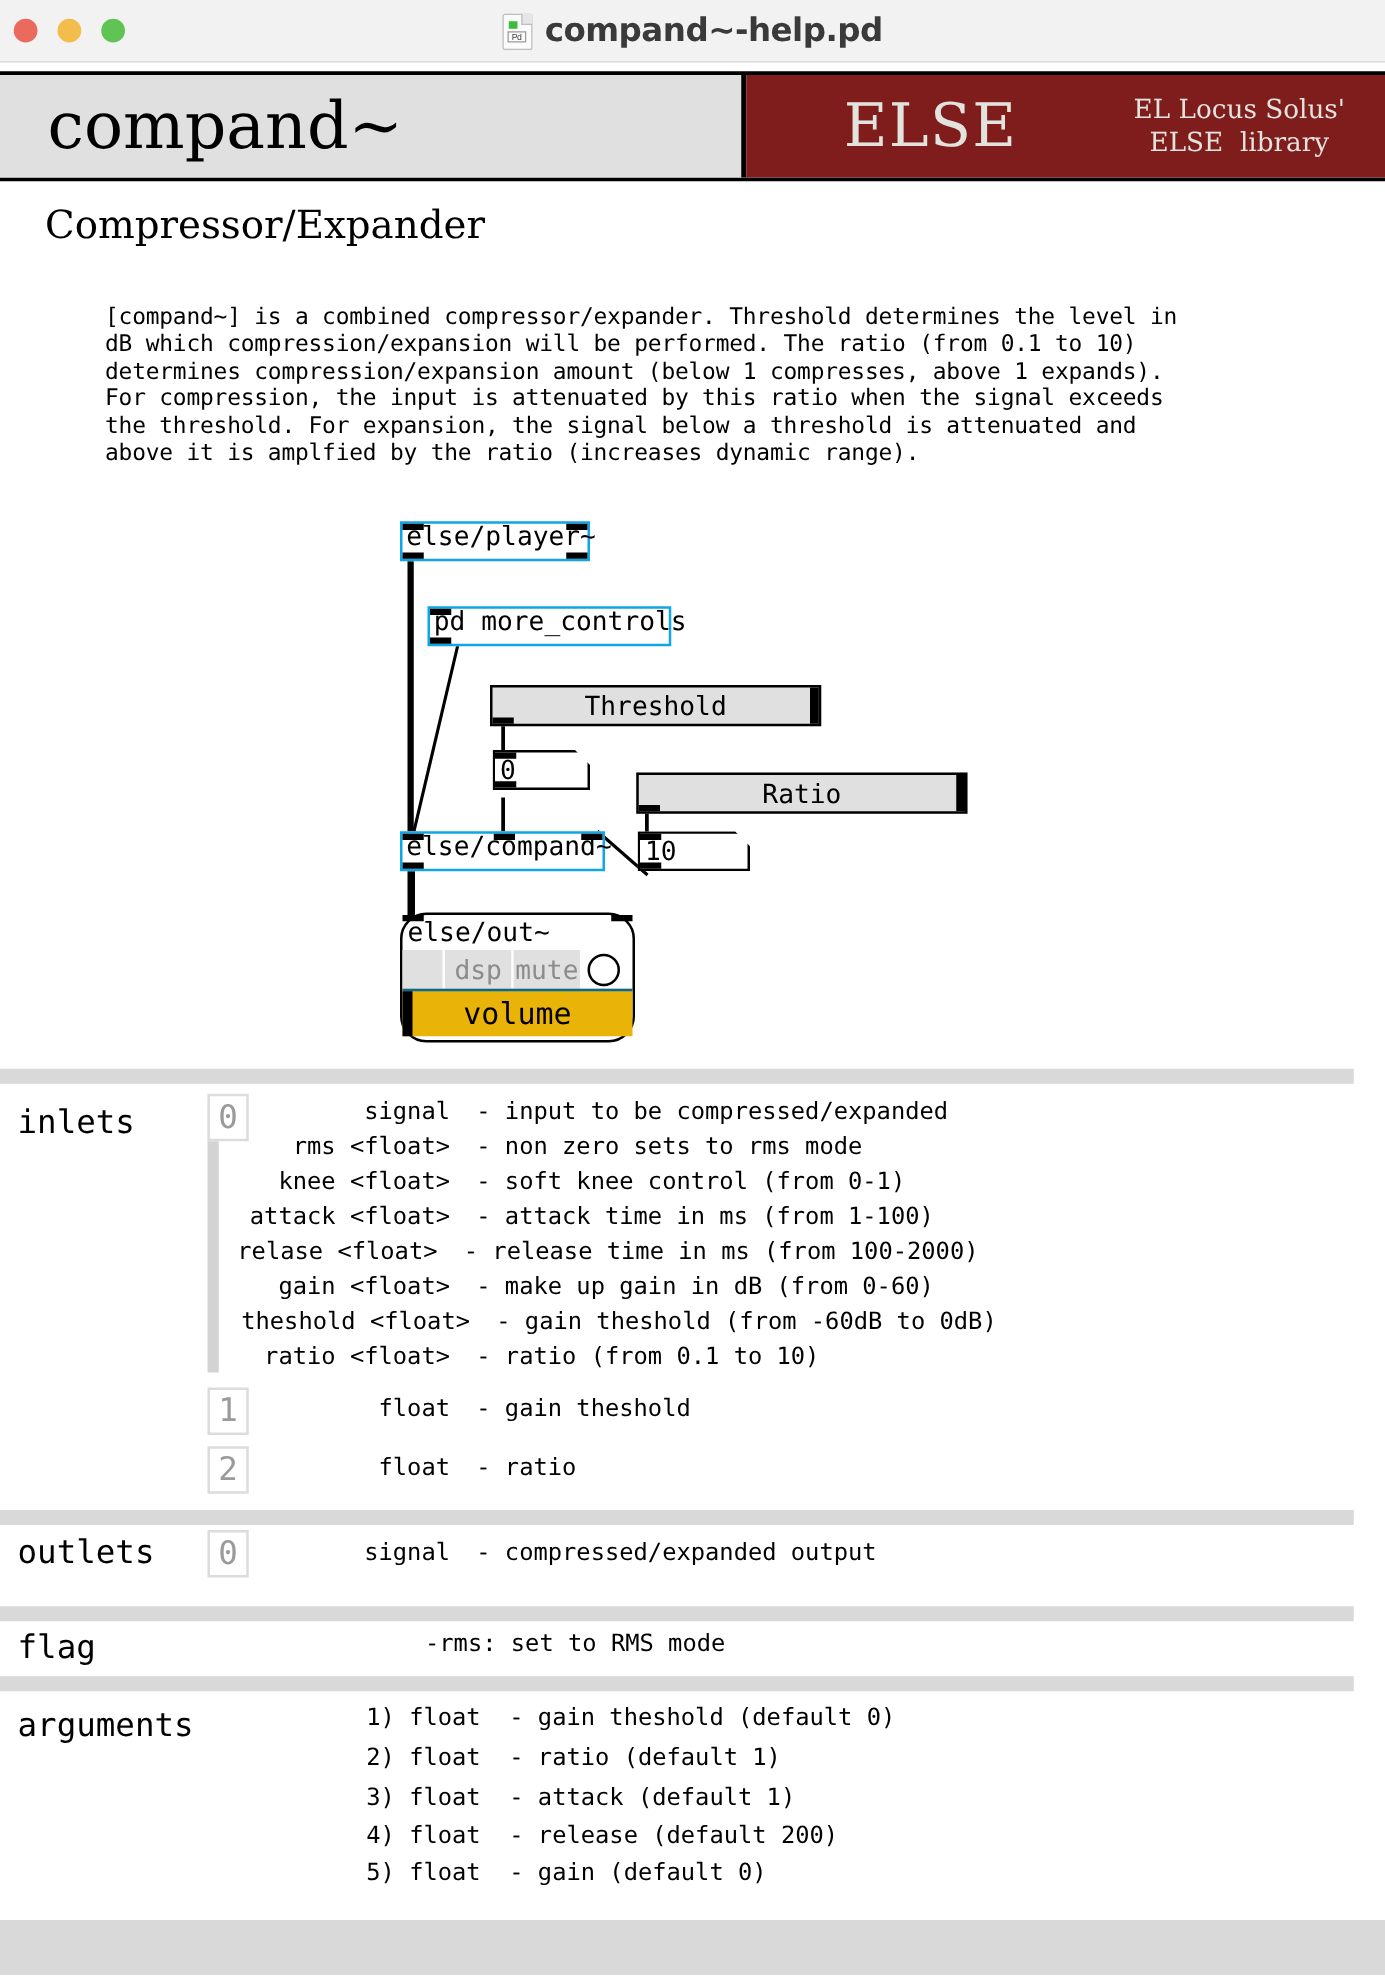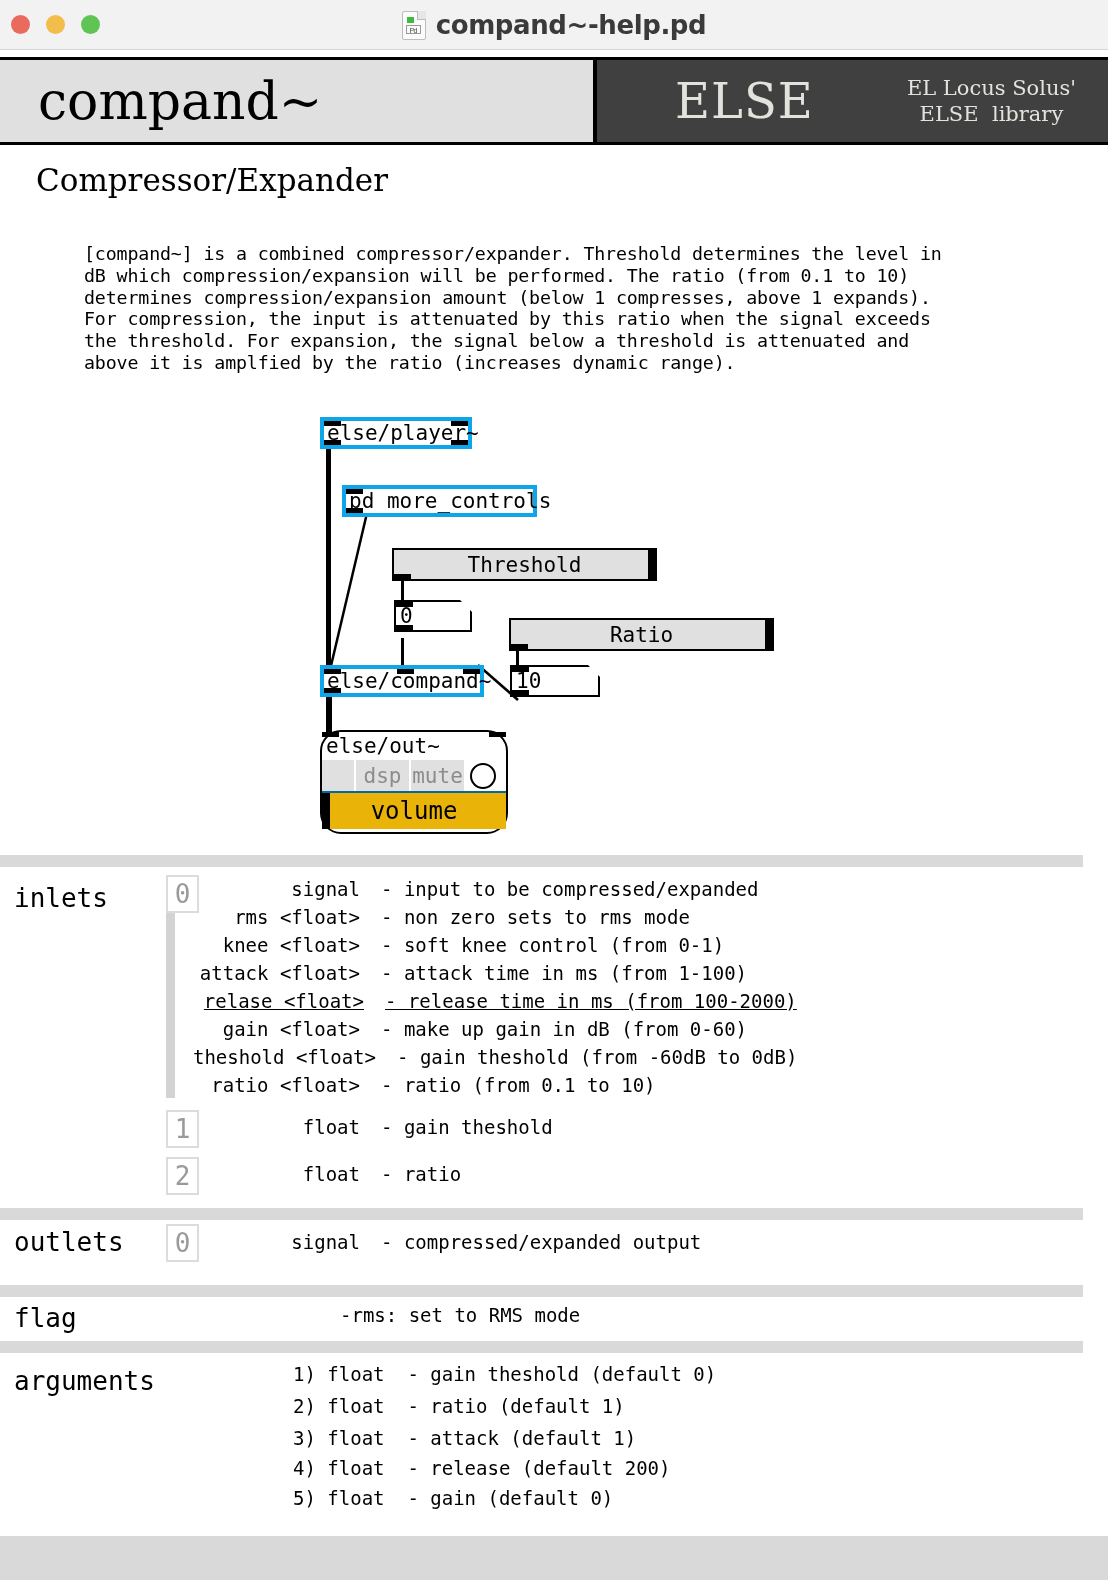--- a/index.html
+++ b/index.html
@@ -89,21 +89,21 @@
   }
   #banner-name span {
     font-family: "DejaVu Serif", serif;
     font-size: 52px;
     color: #000;
     padding-left: 38px;
     line-height: 1;
   }
   #banner-right {
     flex: 1;
-    background: #404040;
+    background: #7f1d1d;
     display: flex; align-items: center;
     position: relative;
   }
   #else-logo {
     font-family: "DejaVu Serif", serif;
     font-size: 48px;
     color: #e3e3de;
     position: absolute; left: 78px; top: 50%;
     transform: translateY(-50%);
     letter-spacing: 1px;
@@ -141,27 +141,27 @@
   }
 
   
   #patch {
     position: absolute; left: 0; top: 400px;
     width: 1108px; height: 450px;
   }
   .pdbox {
     position: absolute;
     background: #fff;
-    border: 4px solid #0ea5e9;
+    border: 2px solid #0ea5e9;
     box-sizing: border-box;
     font-family: "DejaVu Sans Mono", monospace;
     font-size: 21px;
     color: #000;
     line-height: 1;
-    display: flex; align-items: center;
+    display: flex; align-items: flex-start;
     padding-left: 3px;
     white-space: pre;
   }
   .nub {
     position: absolute;
     width: 17px; height: 5px;
     background: #000;
   }
   .nub.in  { top: 0; }
   .nub.out { bottom: 0; }
@@ -451,21 +451,21 @@
 </div>
 <div class="row" style="left:160px; top:903px;">
   <span class="lbl">rms &lt;float&gt;</span><span class="desc">- non zero sets to rms mode</span>
 </div>
 <div class="row" style="left:160px; top:931px;">
   <span class="lbl">knee &lt;float&gt;</span><span class="desc">- soft knee control (from 0-1)</span>
 </div>
 <div class="row" style="left:160px; top:959px;">
   <span class="lbl">attack &lt;float&gt;</span><span class="desc">- attack time in ms (from 1-100)</span>
 </div>
-<div class="row" style="left:164px; top:987px;text-decoration:underline;">
+<div class="row" style="left:150px; top:987px;">
   <span class="lbl">relase &lt;float&gt;</span><span class="desc">- release time in ms (from 100-2000)</span>
 </div>
 <div class="row" style="left:160px; top:1015px;">
   <span class="lbl">gain &lt;float&gt;</span><span class="desc">- make up gain in dB (from 0-60)</span>
 </div>
 <div class="row" style="left:176px; top:1043px;">
   <span class="lbl">theshold &lt;float&gt;</span><span class="desc">- gain theshold (from -60dB to 0dB)</span>
 </div>
 <div class="row" style="left:160px; top:1071px;">
   <span class="lbl">ratio &lt;float&gt;</span><span class="desc">- ratio (from 0.1 to 10)</span>

